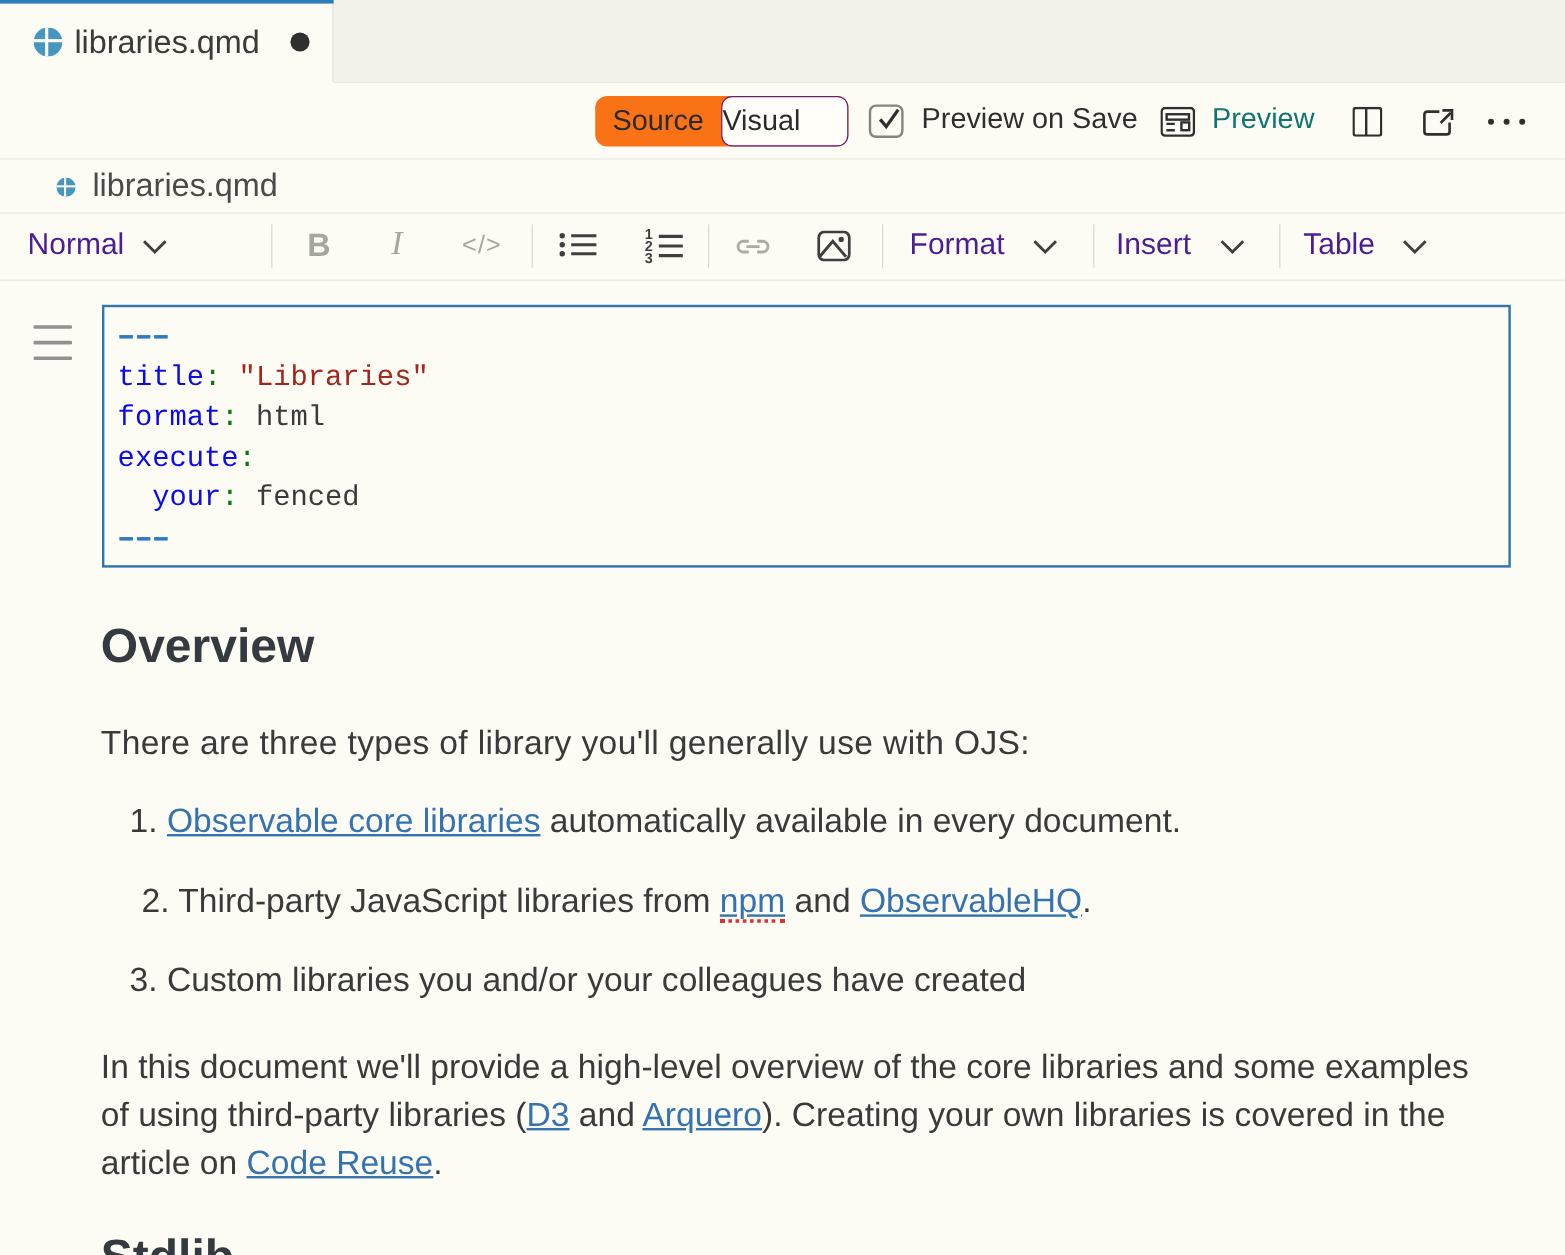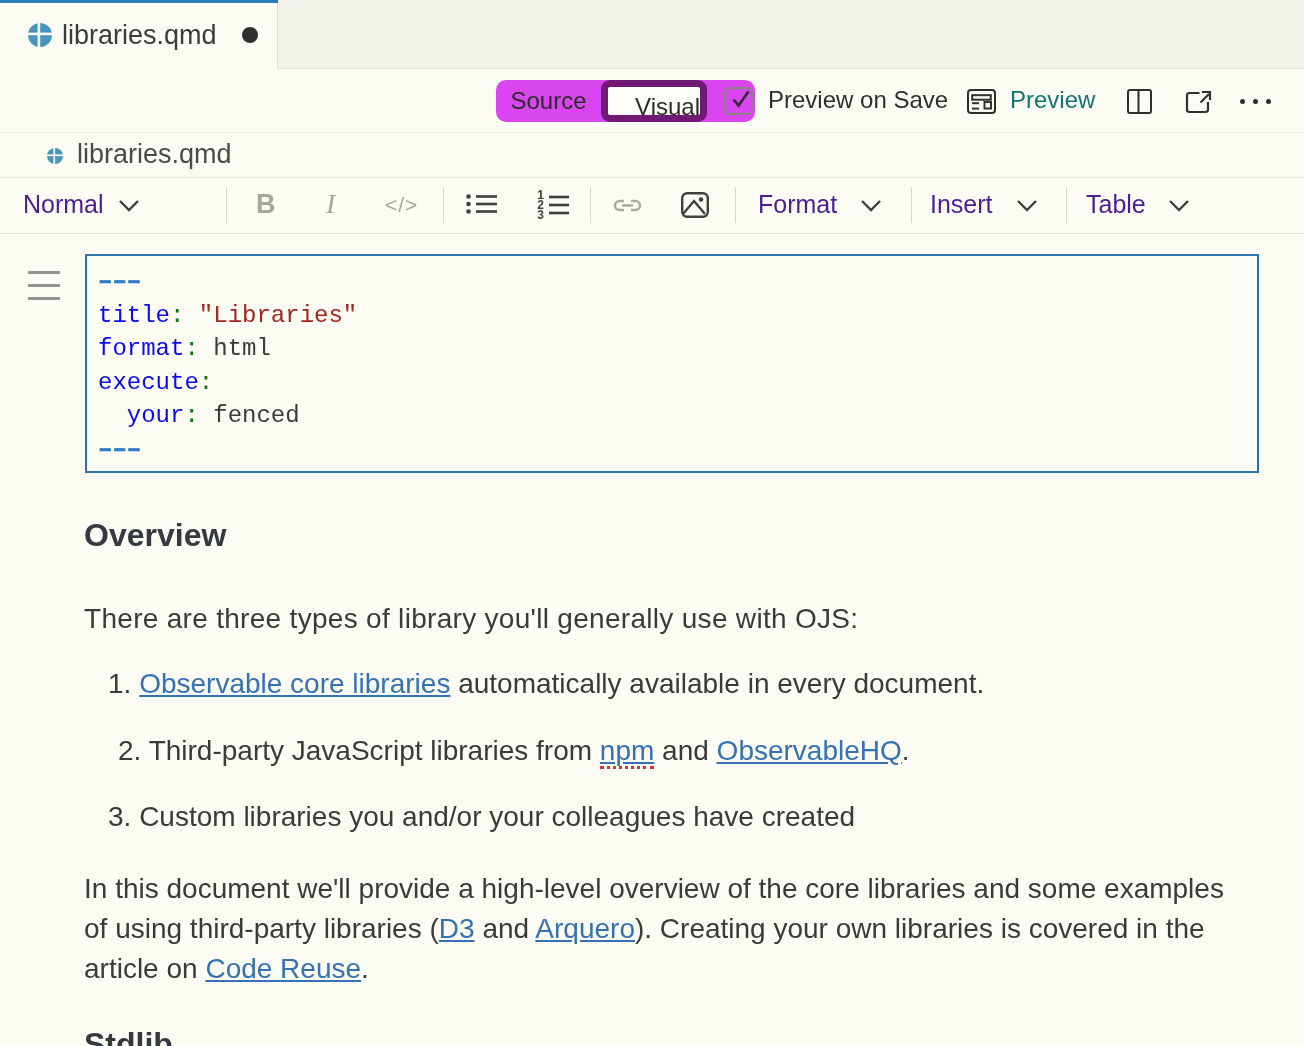--- a/index.html
+++ b/index.html
@@ -9,48 +9,48 @@
   
   #tabstrip{left:0;top:0;width:1304px;height:68px;background:#F2F1EA;
             box-sizing:border-box;}
   #tab{left:0;top:0;width:278px;height:68px;background:#FCFCF4;
        border-right:1px solid #DCDBD4;box-sizing:border-box;}
   #tabblue{left:0;top:0;width:278px;height:3px;background:#2E7CBE;}
   #tablabel{left:62px;top:20px;font-size:27px;color:#3B3B3B;}
   #tabdot{left:242px;top:27px;width:16px;height:16px;border-radius:50%;background:#2F2F2F;}
   
   #toolbar{left:0;top:68px;width:1304px;height:64px;background:#FCFCF4;}
-  #seg{left:496px;top:80px;width:211px;height:42px;background:#d946ef;
-       border-radius:10px;padding-left:48px;}
+  #seg{left:496px;top:80px;width:211px;height:42px;background:#f97316;
+       border-radius:10px;}
   #segsrc{left:0;top:0;width:105px;height:42px;line-height:42px;text-align:center;
           font-size:24px;color:#2B2B2B;}
   #segvis{left:105px;top:0;width:106px;height:42px;background:#FFFEF8;
-          border:7px solid #701a75;border-radius:9px;box-sizing:border-box;
-          line-height:40px;text-align:right;font-size:24px;color:#2B2B2B;}
+          border:1px solid #701a75;border-radius:9px;box-sizing:border-box;
+          line-height:40px;text-align:left;font-size:24px;color:#2B2B2B;}
   #cbx{left:724px;top:87px;width:29px;height:28px;border:2px solid #85857E;
        border-radius:6px;box-sizing:border-box;}
   #cbxlabel{left:768px;top:86px;font-size:24px;color:#2F2F2F;line-height:28px;}
   #previewlabel{left:1010px;top:86px;font-size:24px;color:#0f766e;line-height:28px;}
   .tbicon{color:#2F2F2F;}
   
   #breadcrumb{left:0;top:132px;width:1304px;height:45px;background:#FCFCF4;}
   #bclabel{left:77px;top:139px;font-size:27px;color:#4A4A4A;}
   
   #fmtbar{left:0;top:177px;width:1304px;height:56px;background:#FCFCF4;}
   .fsep{position:absolute;top:10px;width:1px;height:36px;background:#D8D7D0;}
   .ftext{position:absolute;top:13px;font-size:25px;color:#4c1d95;}
   .chev{position:absolute;}
   
   .hbar{position:absolute;left:28px;width:32px;height:3px;background:#919191;border-radius:1px;}
   #yamlbox{left:85px;top:254px;width:1174px;height:219px;border:2px solid #2E74AF;
            box-sizing:border-box;}
   #yamltext{left:98px;top:265px;font-family:"Liberation Mono",monospace;
             font-size:24px;line-height:33.5px;color:#3B3B3B;white-space:pre;}
   .d{color:#2E7BC3;font-weight:bold;-webkit-text-stroke:0.6px #2E7BC3;} .k{color:#0A0AEC;} .c{color:#0E780E;} .s{color:#A3261E;}
-  h2{position:absolute;margin:0;font-size:32px;font-weight:bold;color:#343A40;
+  h2{position:absolute;margin:0;font-size:40px;font-weight:bold;color:#343A40;
      line-height:1;}
   .body{position:absolute;font-size:28px;color:#3A3A3A;line-height:40px;white-space:nowrap;}
   a{color:#3572B2;text-decoration:underline;}
   .sq{border-bottom:3px dotted #E03131;}
 </style>
 </head>
 <body>
   <div class="abs" id="tabstrip"></div>
   <div class="abs" id="tab"></div>
   <div class="abs" id="tabblue"></div>

